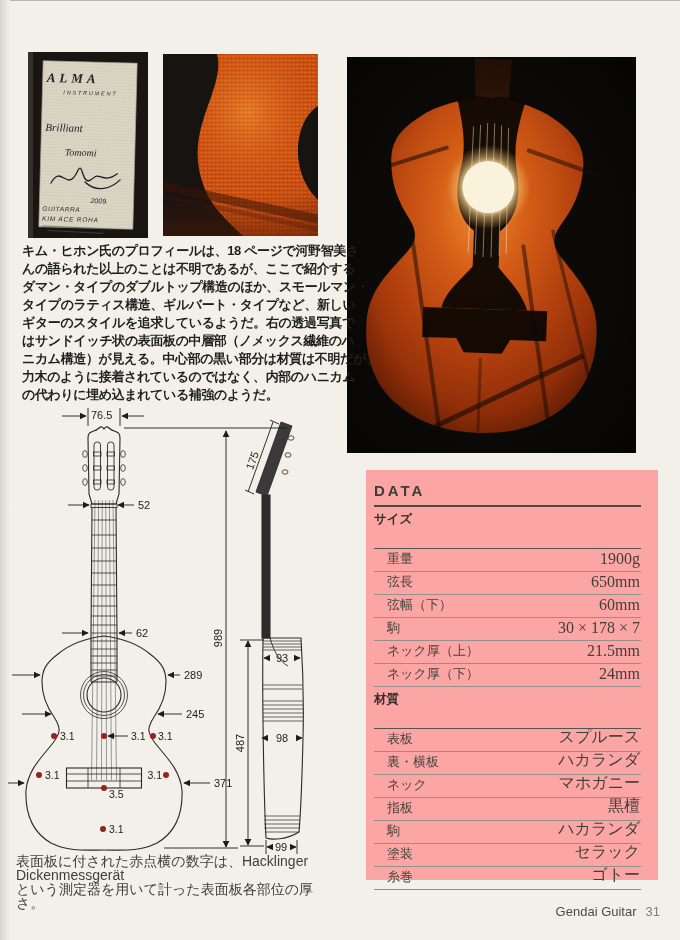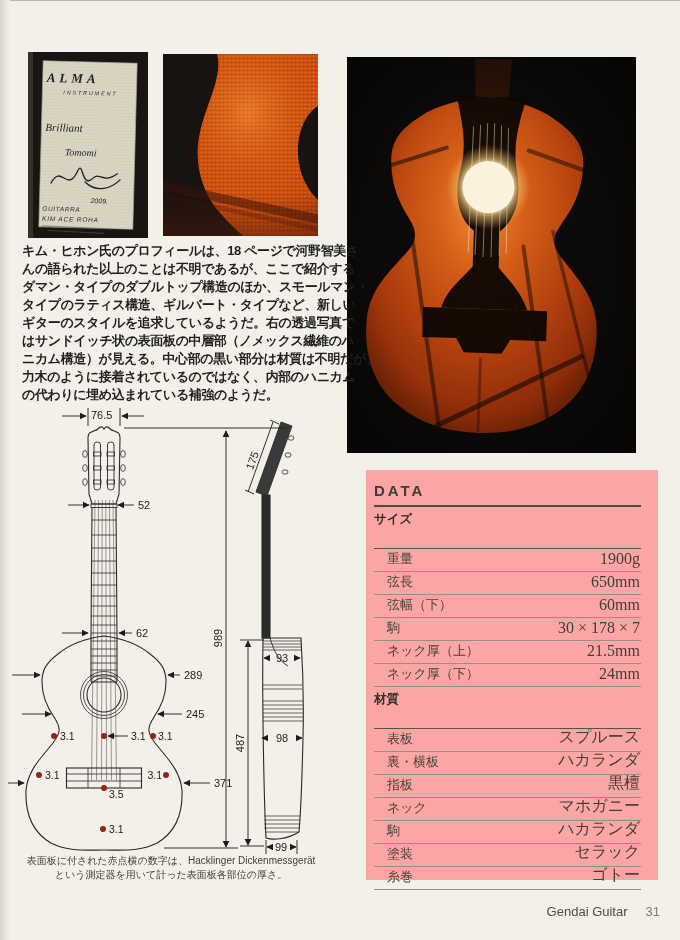--- a/index.html
+++ b/index.html
@@ -11,35 +11,35 @@
   
   .label-photo{position:absolute;left:28px;top:52px;width:120px;height:186px;}
   .closeup-photo{position:absolute;left:163px;top:54px;width:155px;height:182px;}
   .big-photo{position:absolute;left:347px;top:57px;width:289px;height:396px;}
   
   .intro{position:absolute;left:22px;top:242px;width:322px;color:#1f1f1f;}
   .intro .ln{font-size:13px;line-height:18px;font-weight:600;letter-spacing:-0.4px;white-space:nowrap;}
   
   .drawing{position:absolute;left:4px;top:400px;width:330px;height:455px;}
   .drawing text{font-family:"Liberation Sans","DejaVu Sans",sans-serif;fill:#1c1c1c;}
-  .caption{position:absolute;left:16px;top:854px;width:310px;font-size:10px;line-height:14px;color:#3e3e3a;text-align:center;}
+  .caption{position:absolute;left:16px;top:854px;width:310px;font-size:14px;line-height:14px;color:#3e3e3a;}
   
   .data-panel{position:absolute;left:366px;top:470px;width:292px;height:410px;background:#fca5a5;
         box-sizing:border-box;padding:10px 17px 8px 8px;}
   .dp-title{font-size:15px;font-weight:bold;letter-spacing:3px;color:#3e3c36;
         border-bottom:2px solid #4b4943;padding:2px 0 6px 0;}
   .dp-section{height:21px;display:flex;align-items:flex-end;font-size:12.5px;font-weight:bold;color:#32302b;
         border-bottom:1px solid #55534d;padding-bottom:20px;}
   .dp-row{height:19px;display:flex;justify-content:space-between;align-items:flex-end;
         padding:0 1px 3px 13px;border-bottom:1px solid #92908a;}
   .dp-label{font-size:13px;color:#45433e;}
   .dp-value{font-family:"Liberation Serif","DejaVu Serif",serif;font-size:16px;color:#403e39;}
   
   .footer{position:absolute;right:20px;top:904px;font-size:13px;color:#4c4c4a;}
-  .footer .pagenum{color:#7d7d7a;margin-left:18px;}
+  .footer .pagenum{color:#7d7d7a;margin-left:9px;}
 </style>
 </head>
 <body>
 
 <div class="page">
 
   <div class="label-photo">
     <svg width="120" height="186" viewBox="0 0 120 186">
       <defs>
         <pattern id="labelweave" width="3" height="3" patternUnits="userSpaceOnUse">
@@ -361,28 +361,28 @@
     <div class="dp-section">材質</div>
     <div class="dp-row">
       <span class="dp-label">表板</span>
       <span class="dp-value">スプルース</span>
     </div>
     <div class="dp-row">
       <span class="dp-label">裏・横板</span>
       <span class="dp-value">ハカランダ</span>
     </div>
     <div class="dp-row">
+      <span class="dp-label">ネック</span>
+      <span class="dp-value">マホガニー</span>
+    </div>
+    <div class="dp-row">
       <span class="dp-label">指板</span>
       <span class="dp-value">黒檀</span>
     </div>
     <div class="dp-row">
-      <span class="dp-label">ネック</span>
-      <span class="dp-value">マホガニー</span>
-    </div>
-    <div class="dp-row">
       <span class="dp-label">駒</span>
       <span class="dp-value">ハカランダ</span>
     </div>
     <div class="dp-row">
       <span class="dp-label">塗装</span>
       <span class="dp-value">セラック</span>
     </div>
     <div class="dp-row">
       <span class="dp-label">糸巻</span>
       <span class="dp-value">ゴトー</span>

